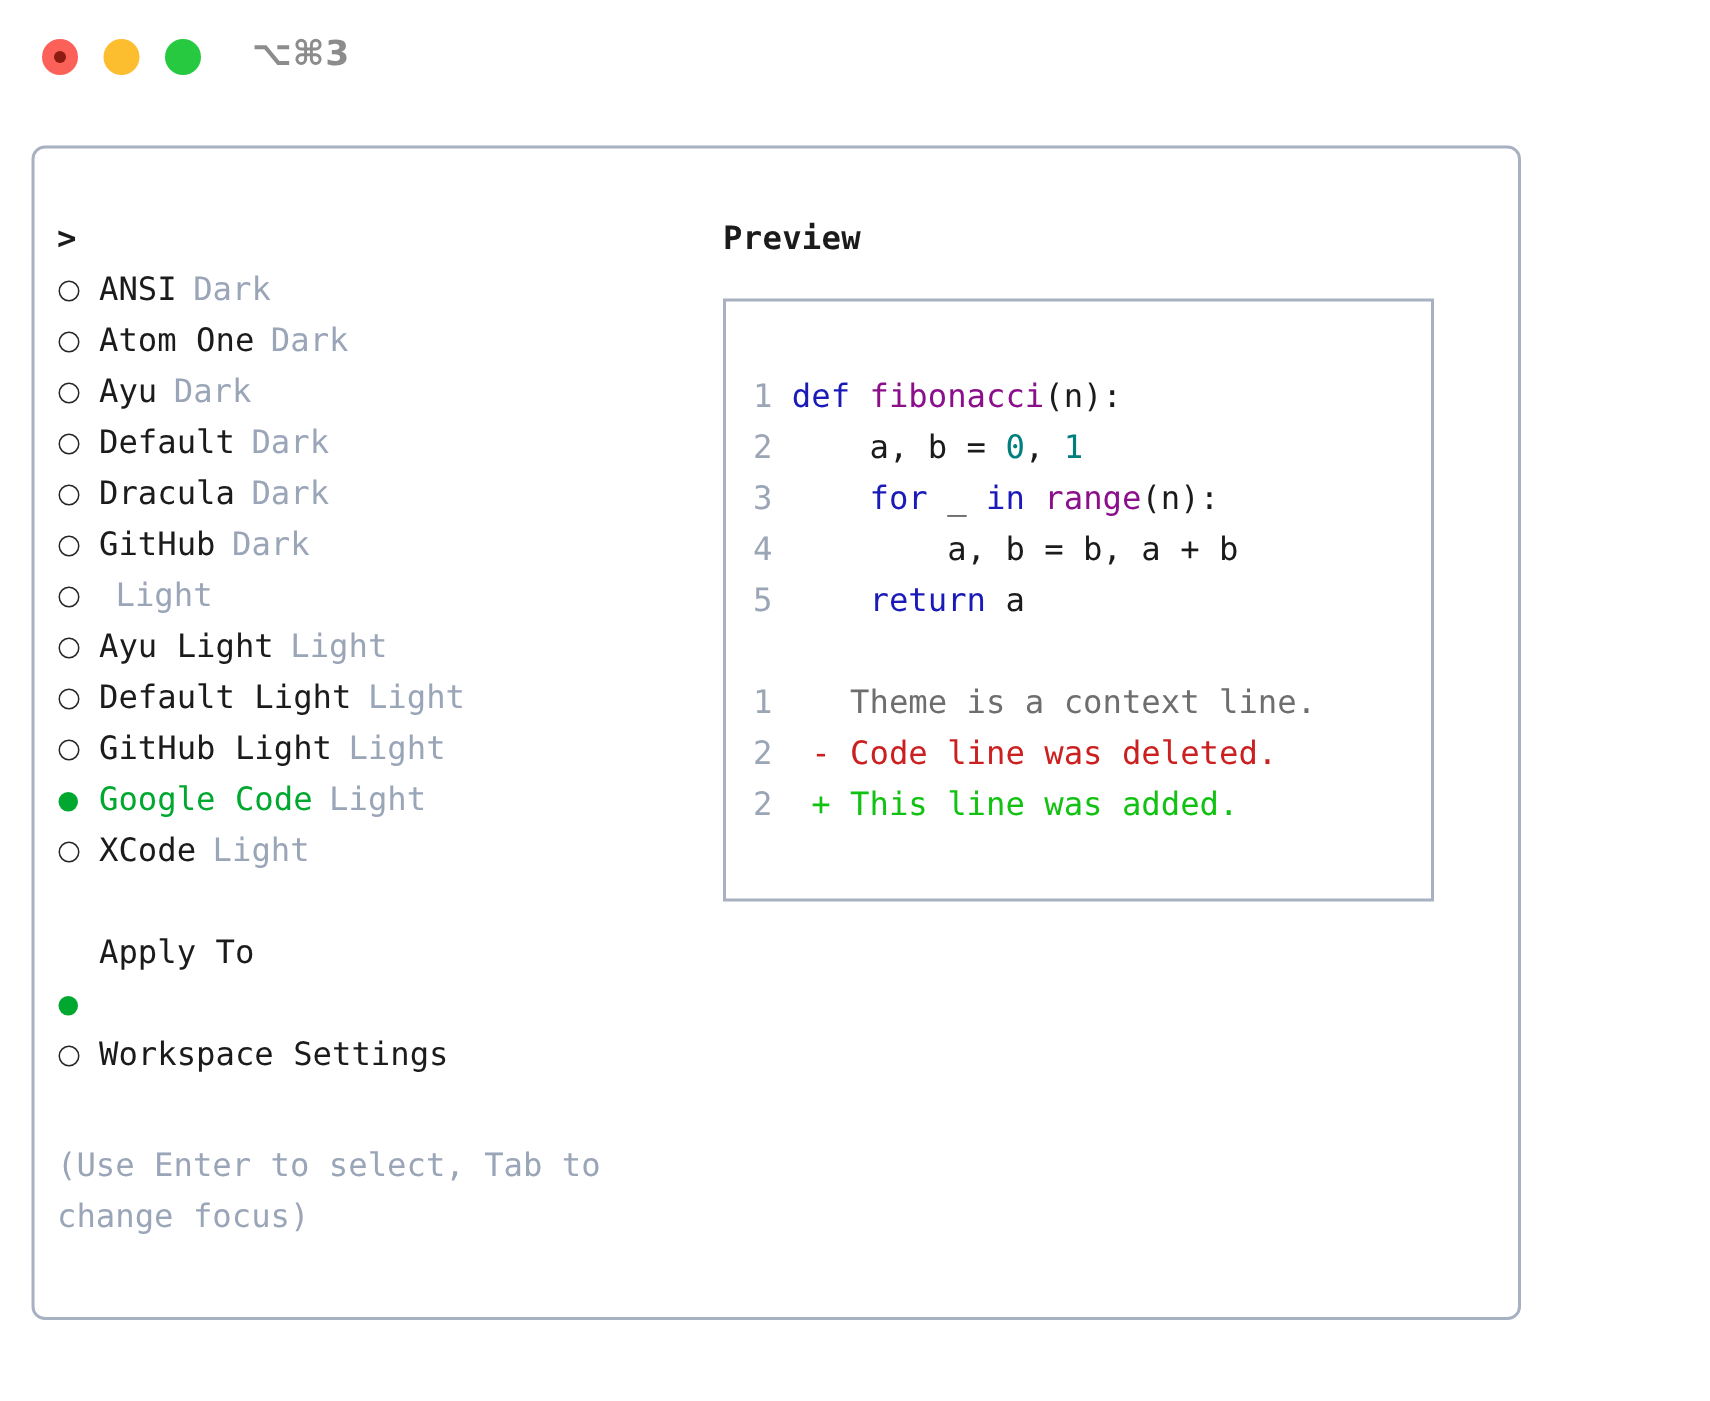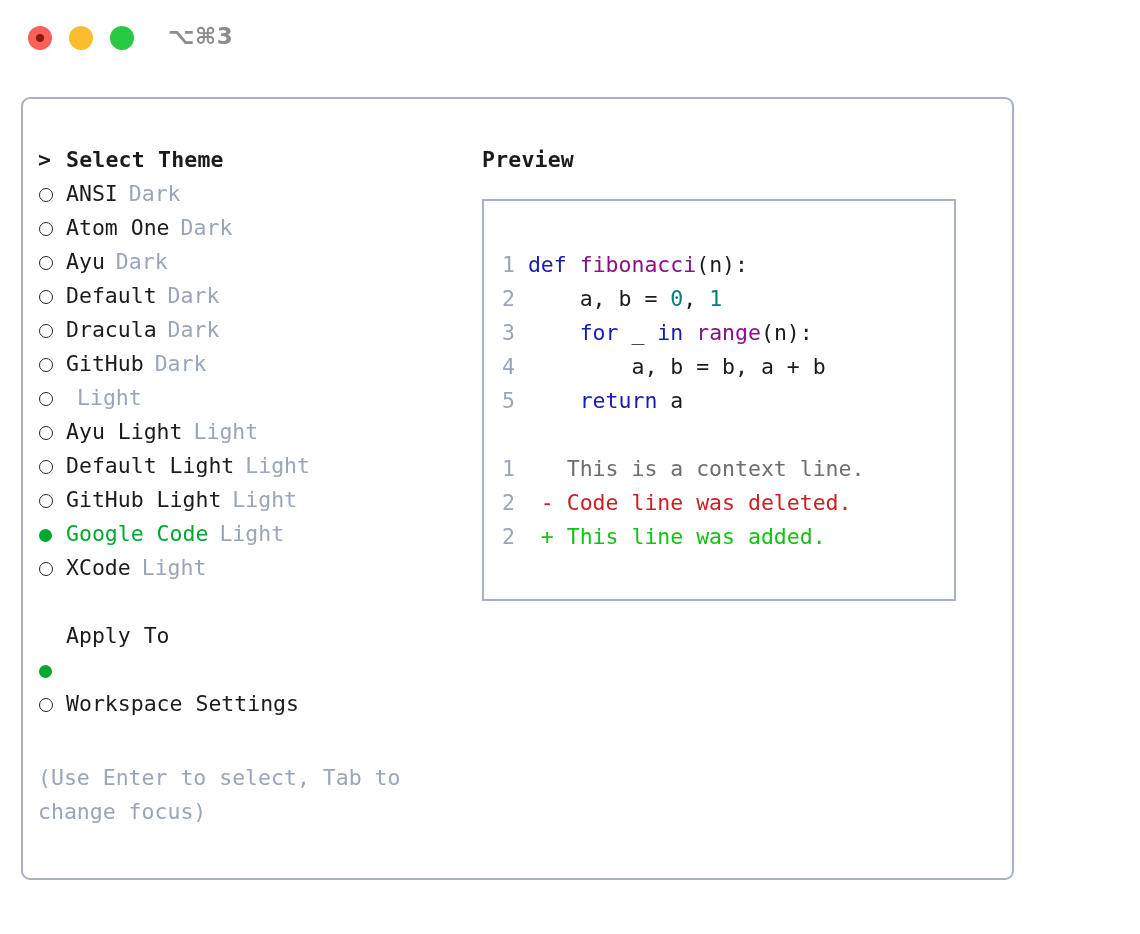--- a/index.html
+++ b/index.html
@@ -211,21 +211,20 @@
     </div>
     <div class="shortcut">⌥⌘3</div>
   </div>
 
   <div class="window">
 
     <div class="left-col">
 
       <div class="row">
         <span class="gutter caret">&gt;</span>
-        <span class="label bold">Select Theme</span>
       </div>
 
       <div id="theme-list">
           <div class="row">
             <span class="gutter"><span class="dot-off"></span></span>
             <span class="label">ANSI</span>
             <span class="tag">Dark</span>
           </div>
           <div class="row">
             <span class="gutter"><span class="dot-off"></span></span>
@@ -301,18 +300,18 @@
         </div>
     </div>
 
     <div class="hint">(Use Enter to select, Tab to change focus)</div>
 
     <div class="right-col">
       <div class="preview-title">Preview</div>
 
       <div class="preview-box">
         <div class="code" id="code-block"><div><span class="ln">1 </span><span class="kw">def</span><span class="plain"> </span><span class="fn">fibonacci</span><span class="plain">(n):</span></div><div><span class="ln">2 </span><span class="plain">    a, b = </span><span class="num">0</span><span class="plain">, </span><span class="num">1</span></div><div><span class="ln">3 </span><span class="plain">    </span><span class="kw">for</span><span class="plain"> _ </span><span class="kw">in</span><span class="plain"> </span><span class="fn">range</span><span class="plain">(n):</span></div><div><span class="ln">4 </span><span class="plain">        a, b = b, a + b</span></div><div><span class="ln">5 </span><span class="plain">    </span><span class="kw">return</span><span class="plain"> a</span></div></div>
-        <div class="diff-block" id="diff-block"><div><span class="ln">1  </span><span class="d-ctx">  This is a context line.</span></div><div><span class="ln">2  </span><span class="d-del">- Code line was deleted.</span></div><div><span class="ln">2  </span><span class="d-add">+ This line was added.</span></div></div>
+        <div class="diff-block" id="diff-block"><div><span class="ln">1  </span><span class="d-ctx">  Theme is a context line.</span></div><div><span class="ln">2  </span><span class="d-del">- Code line was deleted.</span></div><div><span class="ln">2  </span><span class="d-add">+ This line was added.</span></div></div>
       </div>
     </div>
 
   </div>
 </div>
 
 </body></html>

